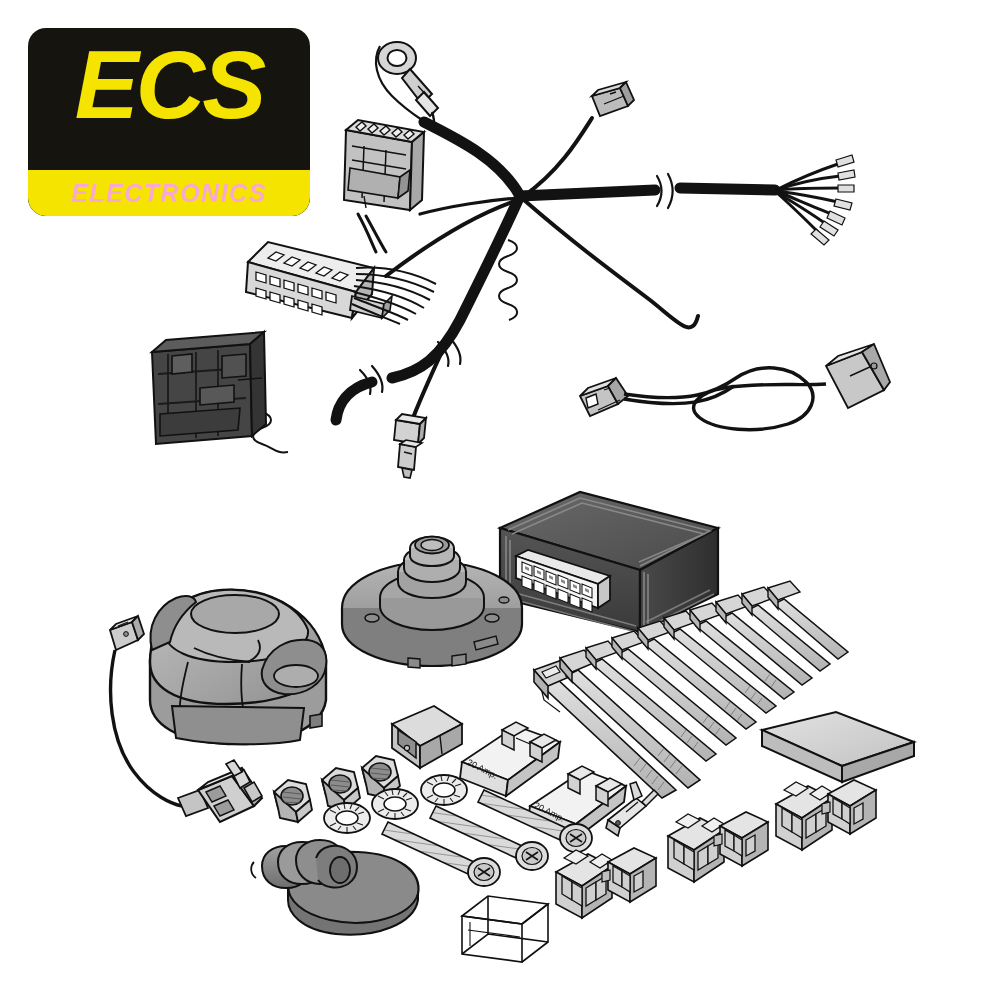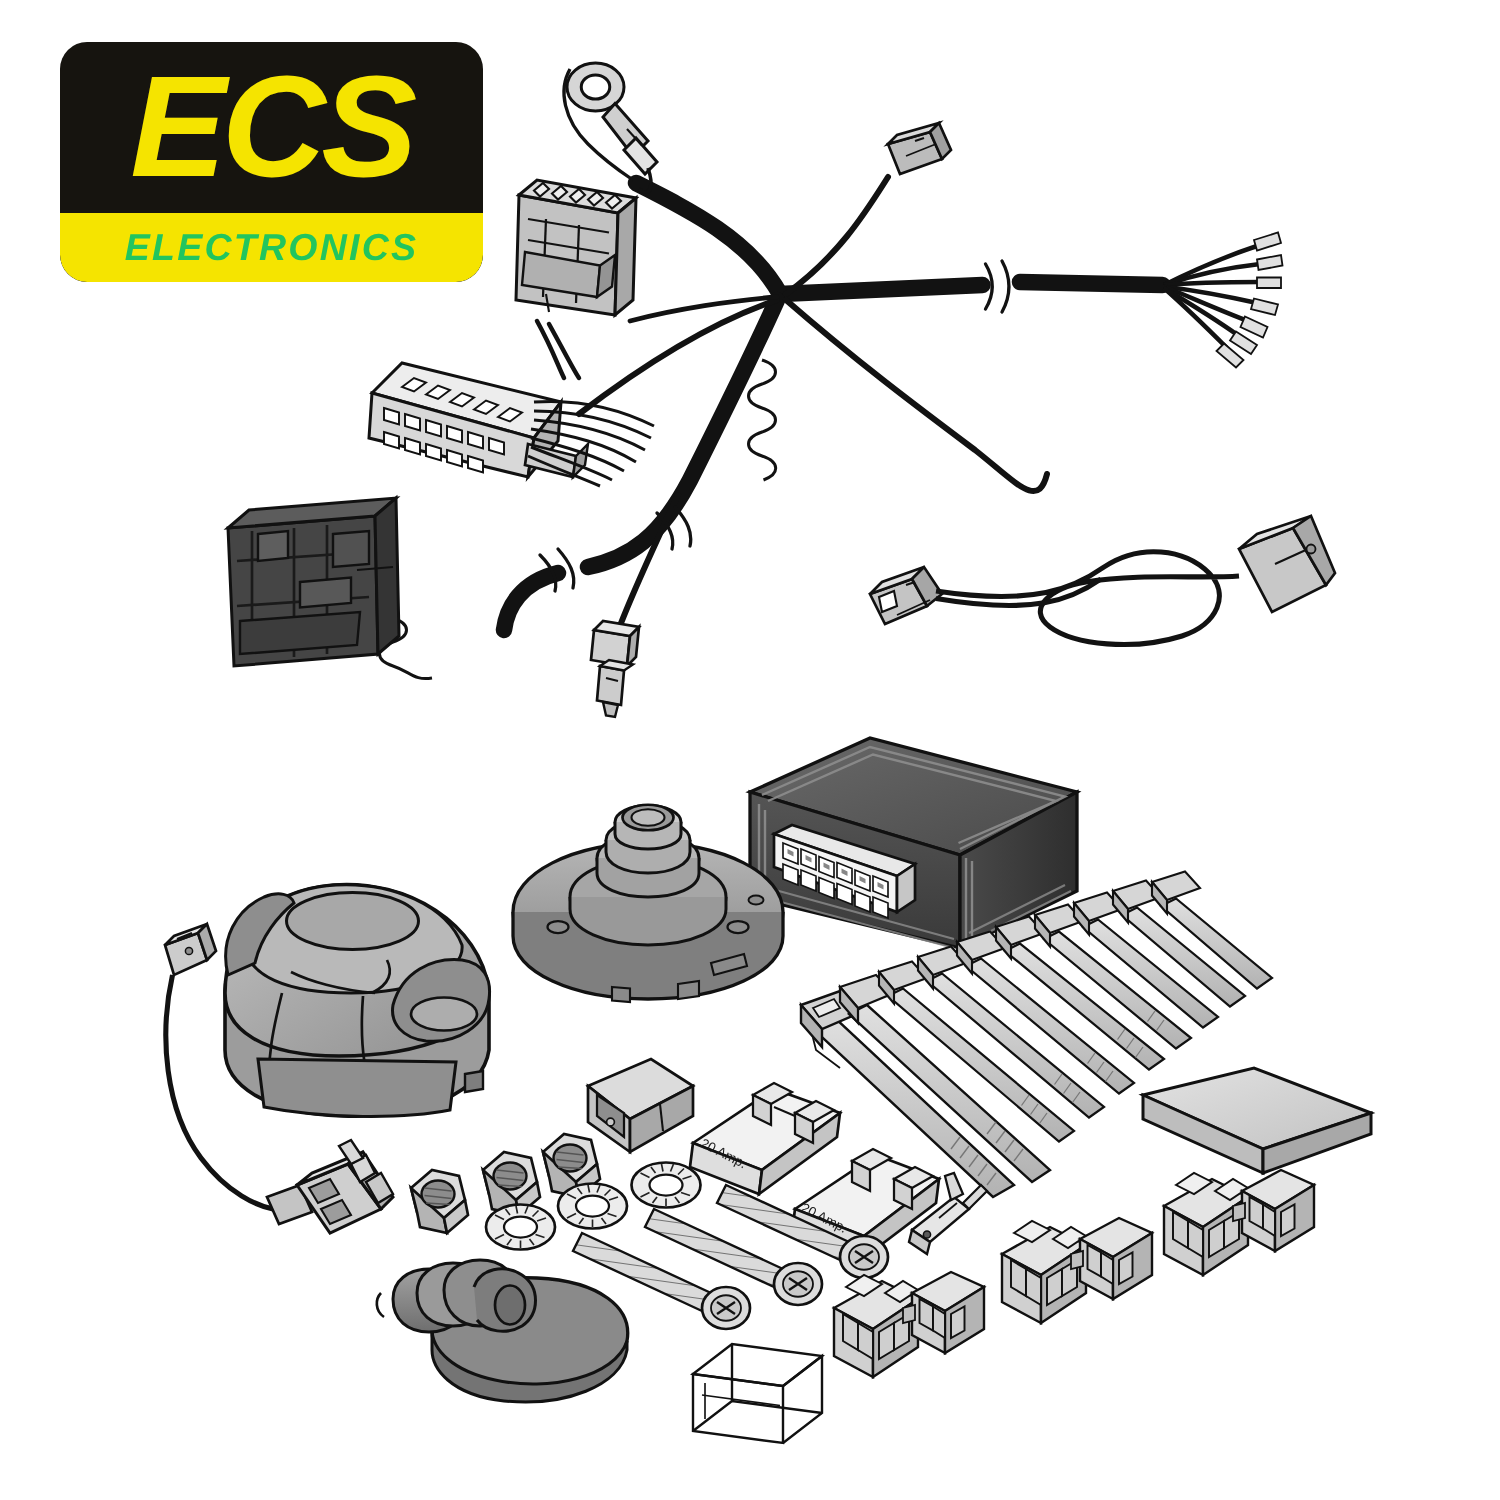--- a/index.html
+++ b/index.html
@@ -23,24 +23,24 @@
   }
   #diagram {
     position: absolute;
     left: 0; top: 0;
     width: 1000px;
     height: 1000px;
     display: block;
   }
   .brand-logo {
     position: absolute;
-    left: 40px;
+    left: 28px;
     top: 28px;
     width: 282px;
-    height: 160px;
+    height: 188px;
   }
   .logo-plate {
     position: absolute;
     inset: 0;
     background: #16140f;
     border-radius: 18px 18px 18px 18px;
     overflow: hidden;
   }
   .logo-band {
     position: absolute;
@@ -69,21 +69,21 @@
     user-select: none;
   }
   .logo-sub {
     position: absolute;
     left: 0; right: 0;
     bottom: 0;
     height: 46px;
     display: flex;
     align-items: center;
     justify-content: center;
-    color: #22c55e;
+    color: #f9a8d4;
     font-family: "Liberation Sans", sans-serif;
     font-weight: 700;
     font-style: italic;
     font-size: 25px;
     letter-spacing: 1.5px;
     line-height: 1;
     user-select: none;
   }
   .fuse-label {
     position: absolute;

